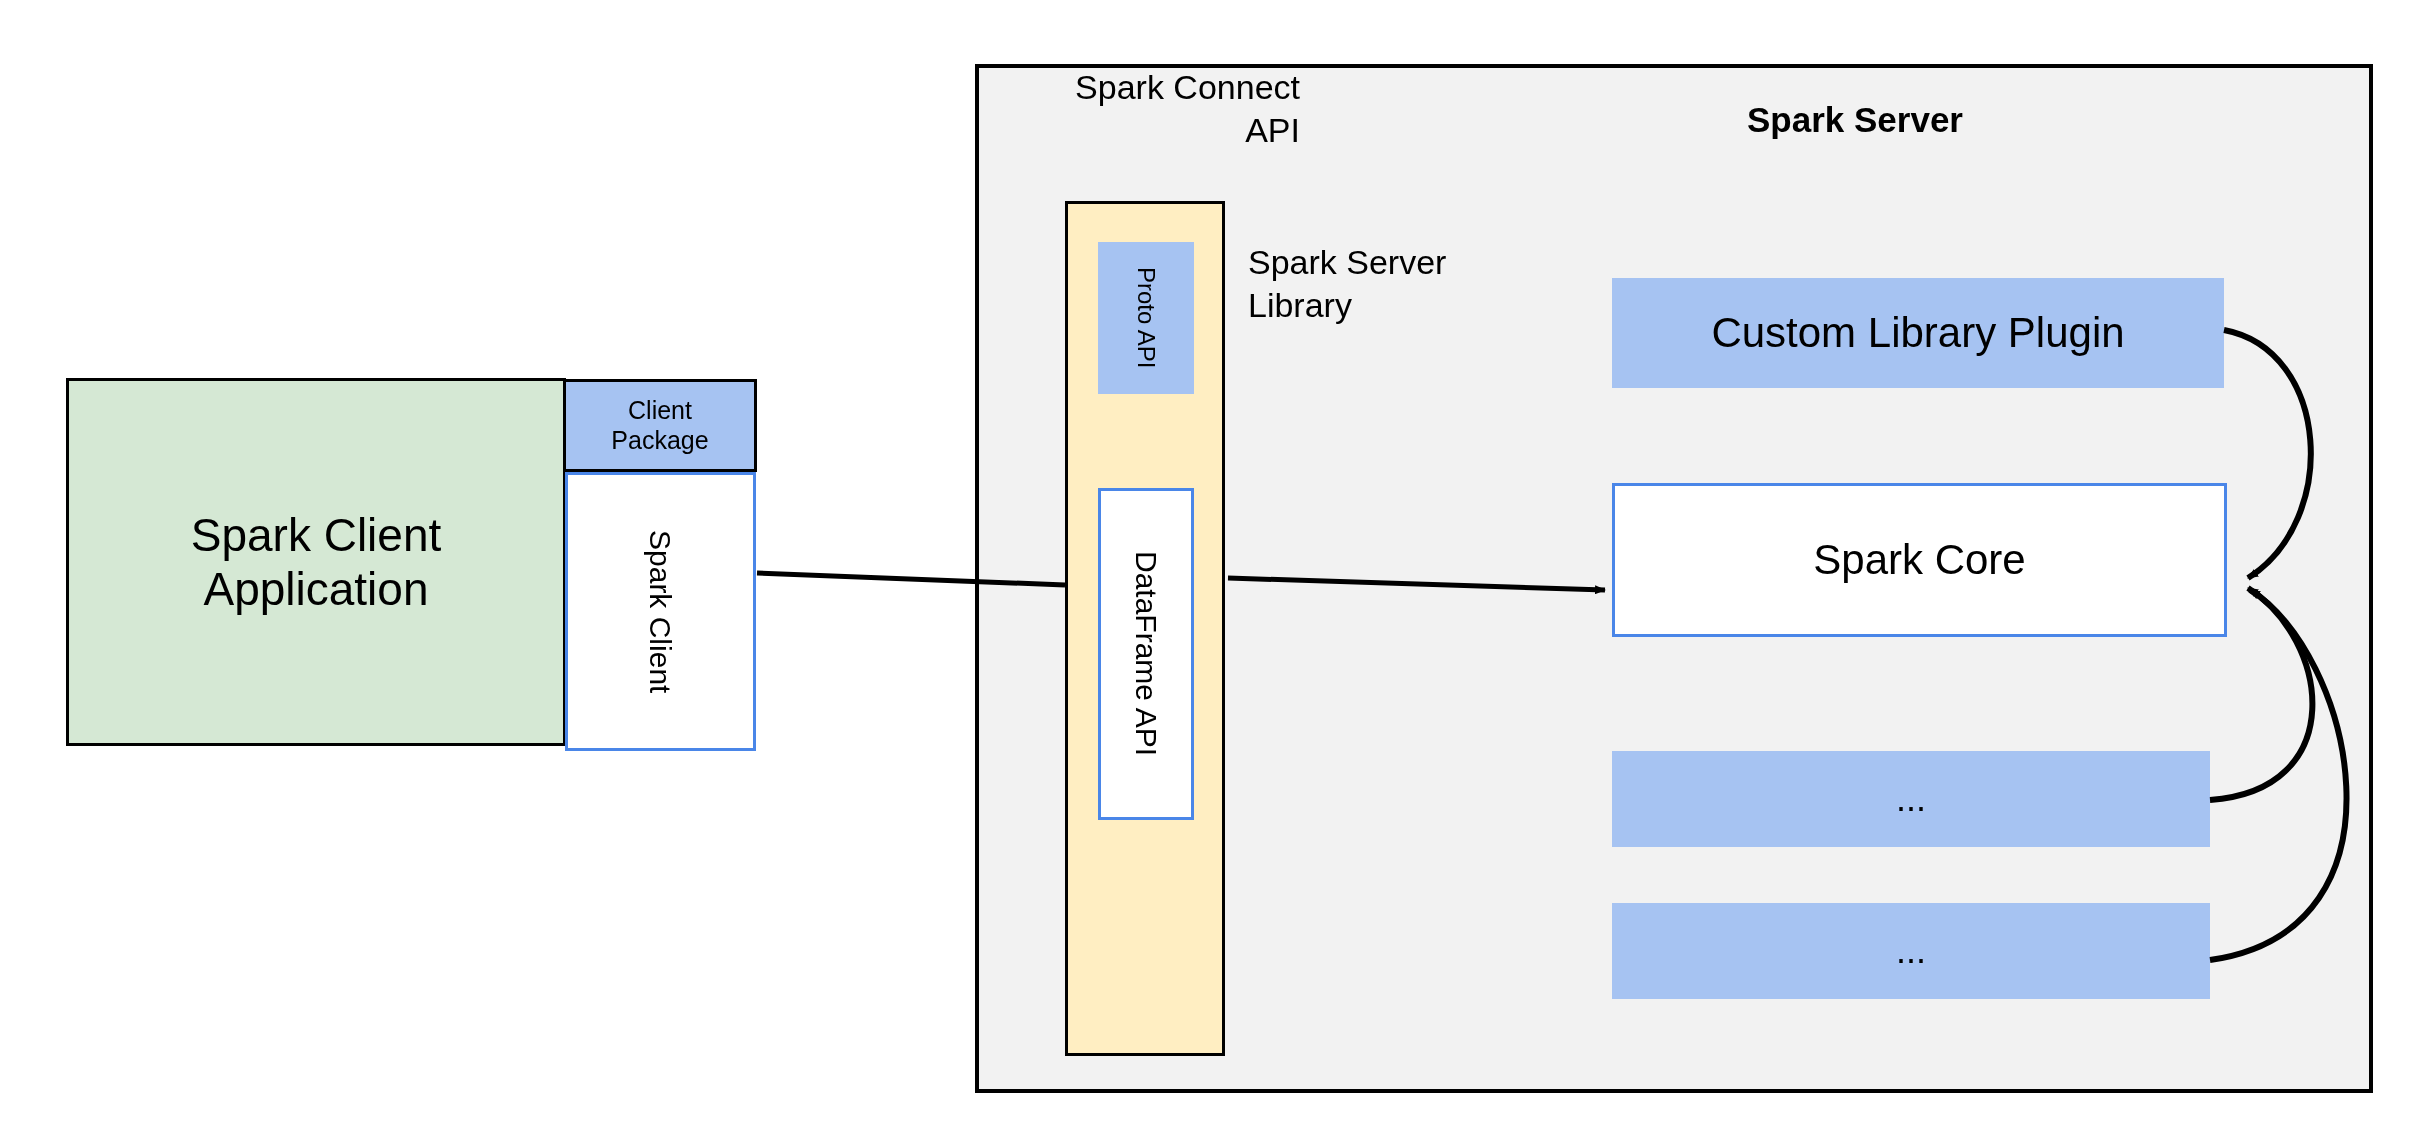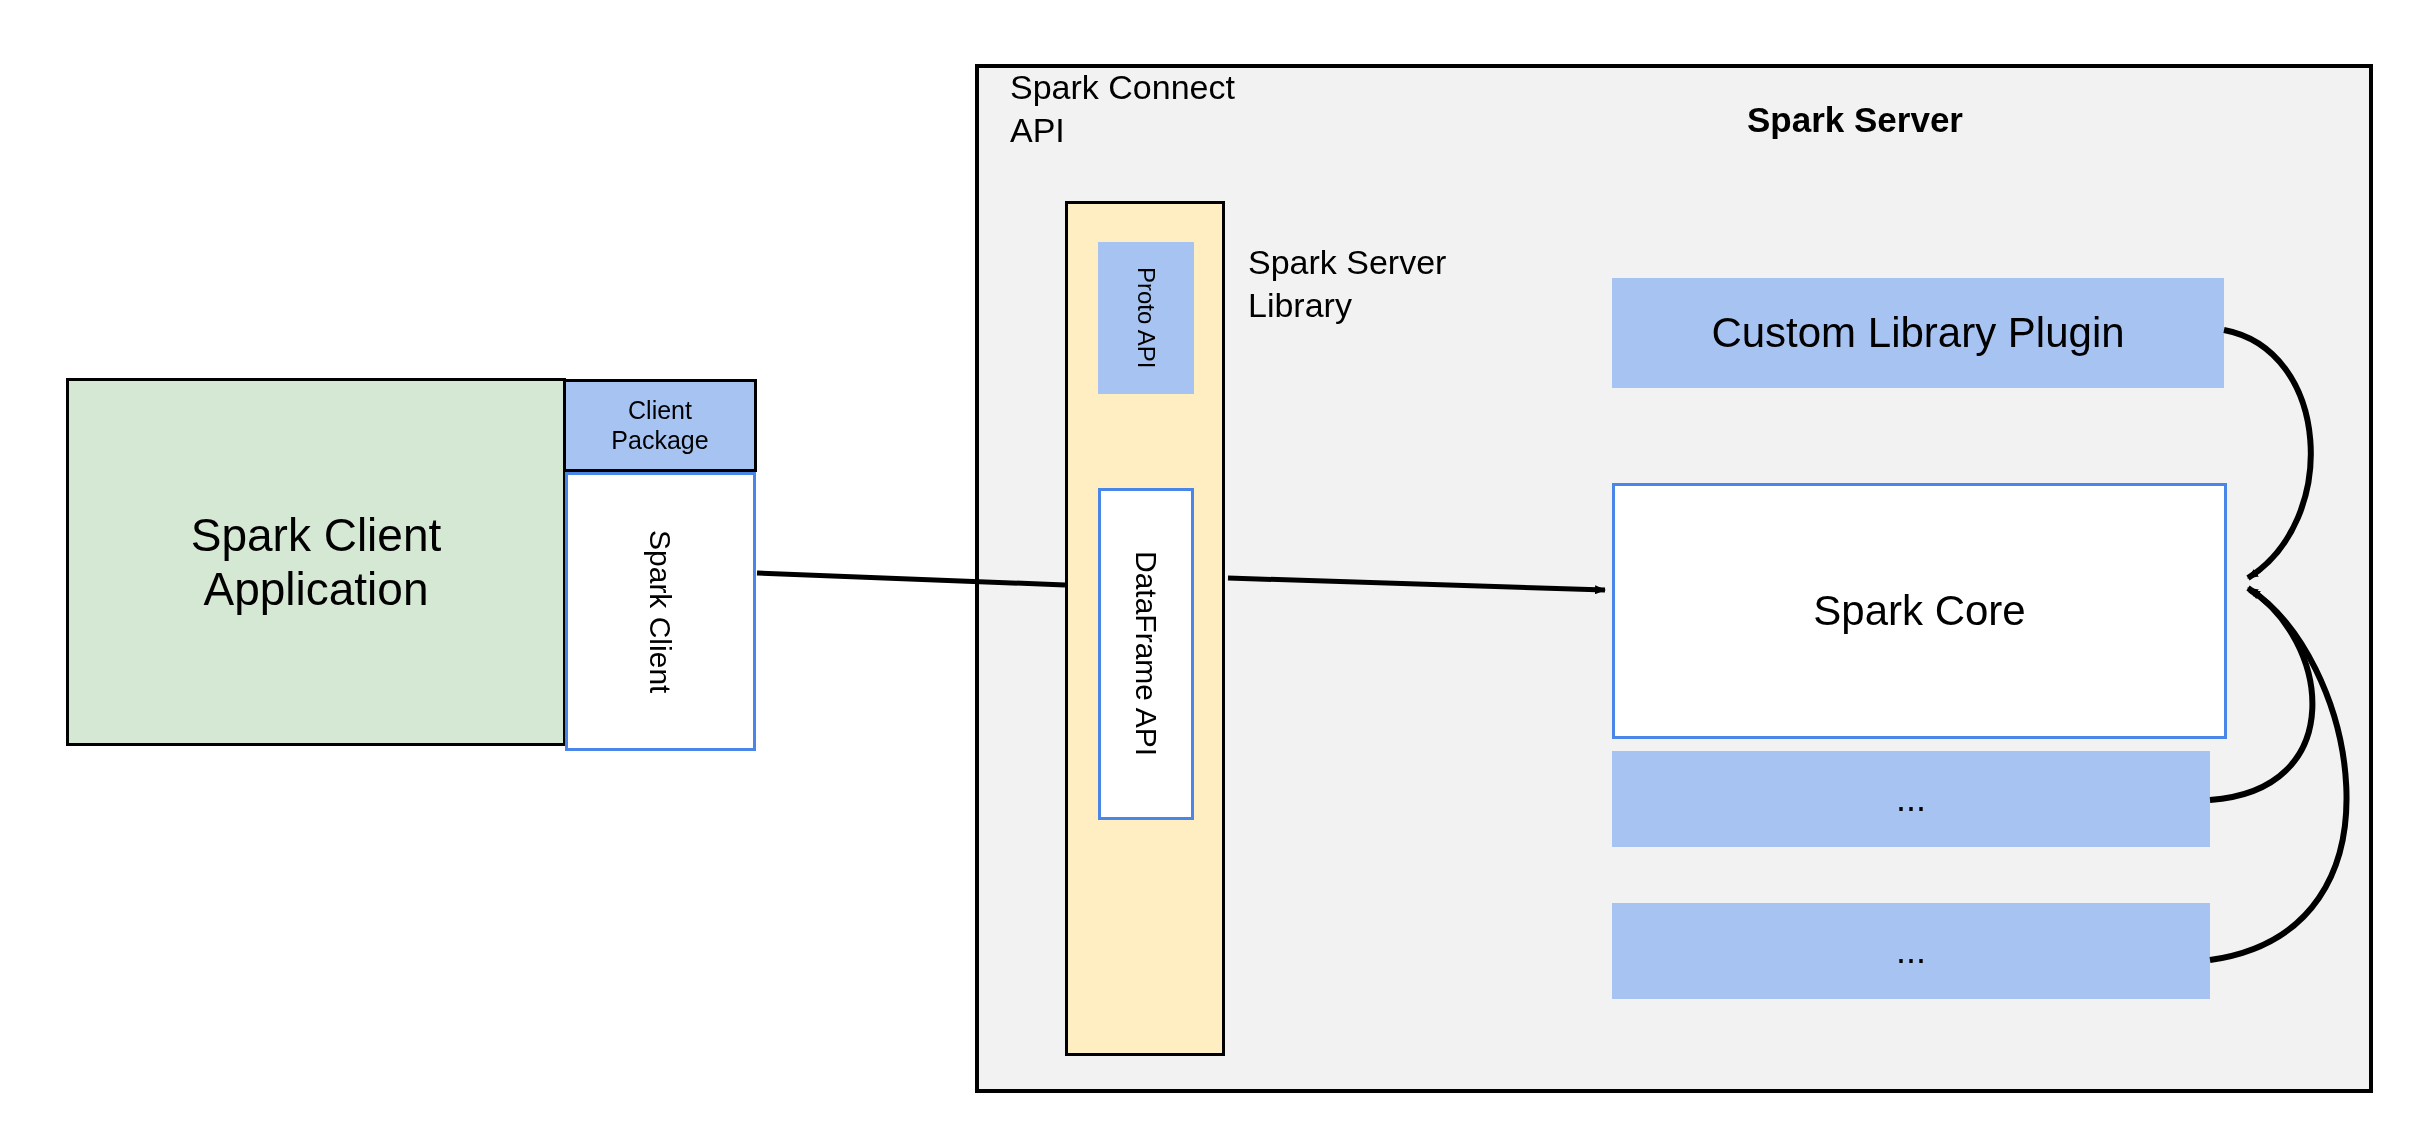--- a/index.html
+++ b/index.html
@@ -79,21 +79,21 @@
     font-size: 35px;
     font-weight: bold;
     text-align: center;
   }
   #spark-connect-api-label {
     position: absolute;
     left: 1010px;
     top: 66px;
     width: 290px;
     font-size: 34px;
-    text-align: left;
+    text-align: right;
     line-height: 1.25;
   }
   #spark-server-library-label {
     position: absolute;
     left: 1248px;
     top: 241px;
     width: 300px;
     font-size: 34px;
     text-align: left;
     line-height: 1.25;
@@ -133,21 +133,21 @@
     top: 278px;
     width: 612px;
     height: 110px;
     background: #a6c3f2;
     font-size: 42px;
   }
   #spark-core {
     left: 1612px;
     top: 483px;
     width: 615px;
-    height: 256px;
+    height: 154px;
     background: #ffffff;
     border: 3px solid #4a86e8;
     font-size: 42px;
   }
   #dots-one {
     left: 1612px;
     top: 751px;
     width: 598px;
     height: 96px;
     background: #a6c3f2;

